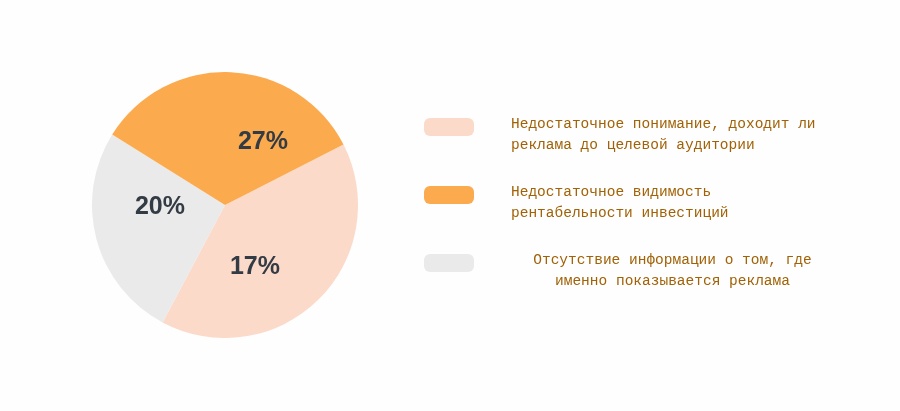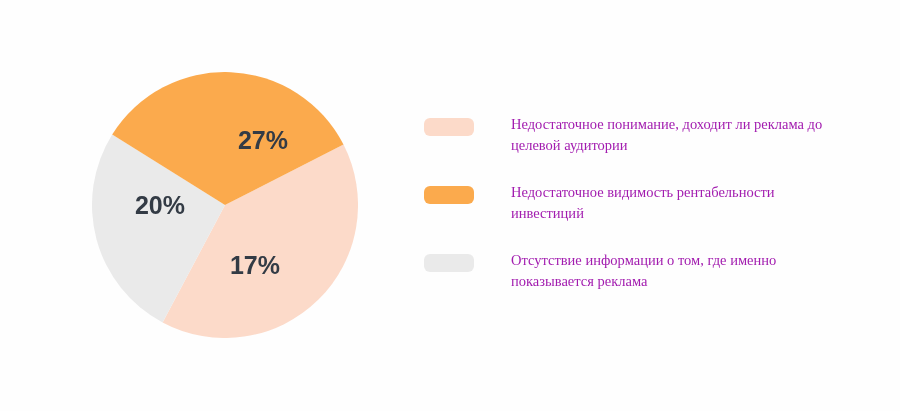--- a/index.html
+++ b/index.html
@@ -47,34 +47,35 @@
     top: 114px;
     width: 410px;
   }
   .legend-item {
     display: flex;
     align-items: flex-start;
     margin-bottom: 26px;
   }
   .legend-item:last-child {
     margin-bottom: 8px;
+    text-align: center;
   }
   .legend-swatch {
     flex: 0 0 auto;
     width: 50px;
     height: 18px;
     border-radius: 6px;
     margin-top: 4px;
   }
   .legend-text {
     margin-left: 37px;
     font-size: 14.5px;
     line-height: 21px;
-    color: #a21caf;
-    font-family: Liberation Serif, serif;
+    color: #a16207;
+    font-family: Liberation Mono, monospace;
     max-width: 330px;
   }
 </style>
 </head>
 <body style="background: rgb(254, 254, 254);">
 
 <div class="canvas">
 
   <div class="pie-wrap">
     <svg class="pie-svg" viewBox="0 0 266 266">

